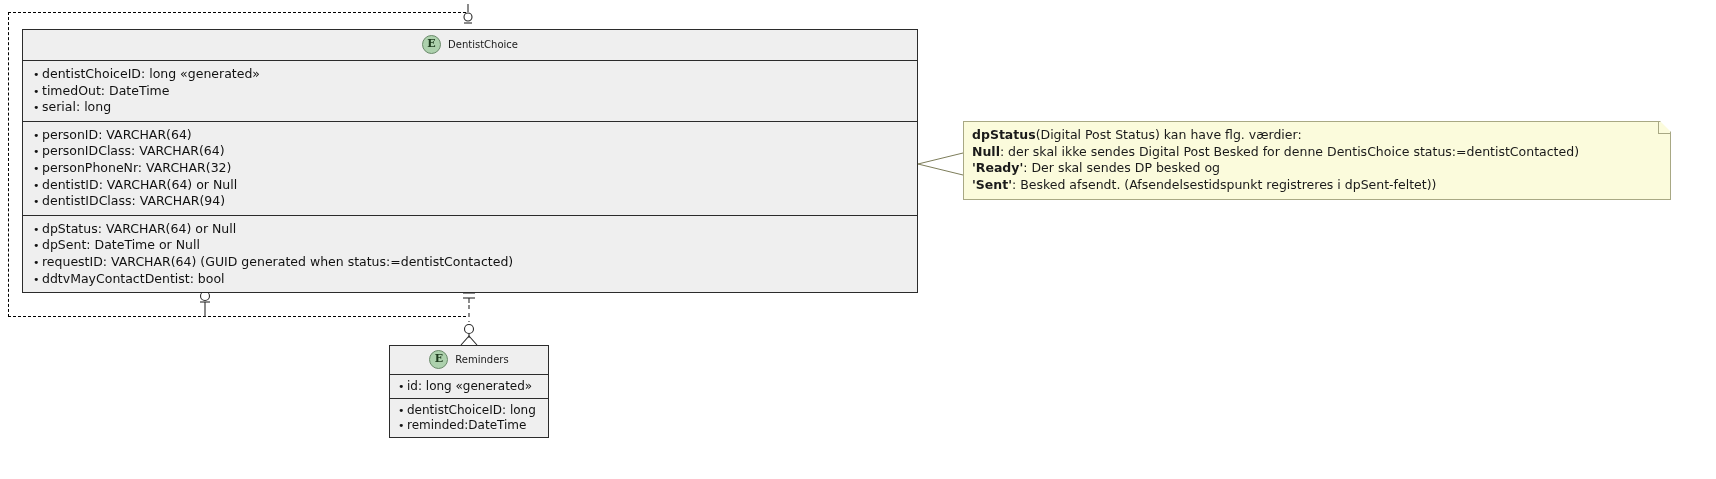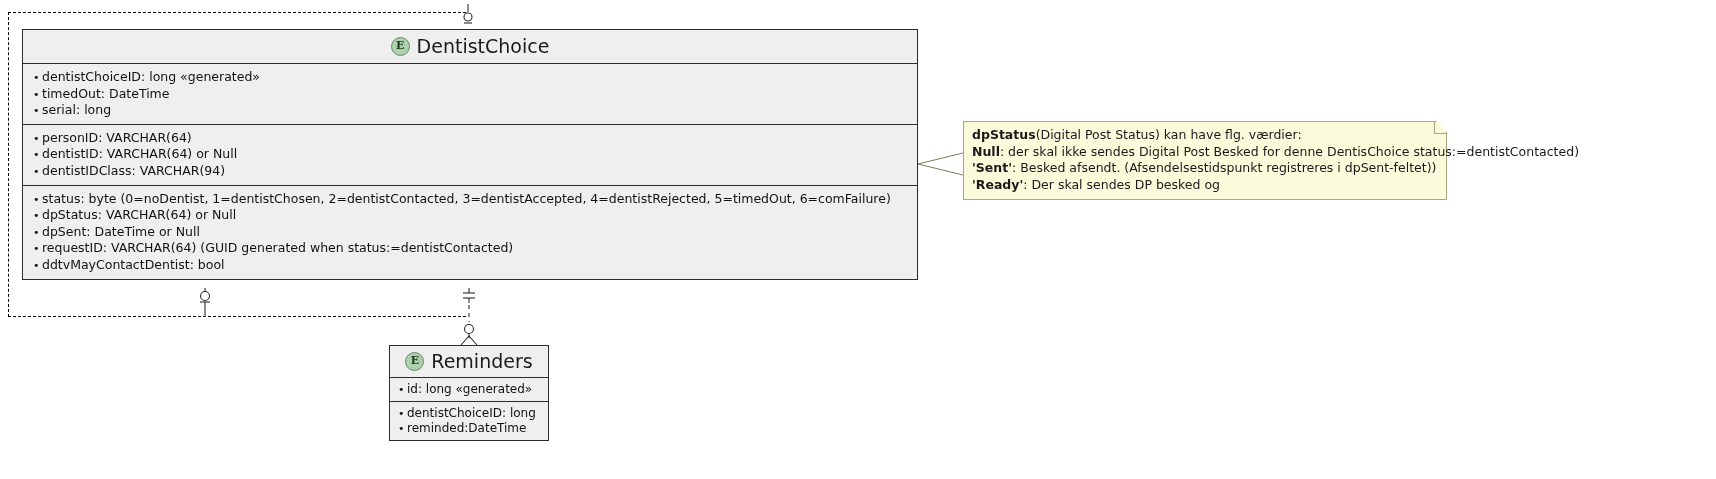--- a/index.html
+++ b/index.html
@@ -39,21 +39,21 @@
   .uml-header {
     display: flex;
     align-items: center;
     justify-content: center;
     gap: 7px;
     padding: 5px 8px 6px 8px;
     border-bottom: 1px solid #2b2b2b;
     background: #efefef;
   }
   .uml-title {
-    font-size: 19px;
+    font-size: 10px;
     color: #1a1a1a;
     white-space: nowrap;
   }
   .ecircle {
     width: 17px;
     height: 17px;
     border-radius: 50%;
     background: #add1ad;
     border: 1px solid #6a8a6a;
     color: #1d3a1d;
@@ -97,21 +97,21 @@
   }
   #reminders .uml-header { padding: 4px 8px 5px 8px; }
   #reminders .uml-compartment { padding: 4px 6px 4px 8px; }
   #reminders .attr { font-size: 12px; line-height: 15px; }
 
   
   #dp-status-note {
     position: absolute;
     left: 963px;
     top: 121px;
-    width: 484px;
+    width: 708px;
     background: #fbfbdc;
     border: 1px solid #a8a884;
     box-sizing: border-box;
     padding: 5px 8px 6px 8px;
     line-height: 16.5px;
     font-size: 12.5px;
     color: #1a1a1a;
   }
   #dp-status-note .note-line { white-space: nowrap; }
   .note-fold {
@@ -191,26 +191,27 @@
   </div>
 
   <div class="uml-compartment">
     <div class="attr"><span class="bullet">•</span><span>dentistChoiceID: long «generated»</span></div>
     <div class="attr"><span class="bullet">•</span><span>timedOut: DateTime</span></div>
     <div class="attr"><span class="bullet">•</span><span>serial: long</span></div>
   </div>
 
   <div class="uml-compartment">
     <div class="attr"><span class="bullet">•</span><span>personID: VARCHAR(64)</span></div>
+    <div class="attr"><span class="bullet">•</span><span>personIDClass: VARCHAR(64)</span></div>
+    <div class="attr"><span class="bullet">•</span><span>personPhoneNr: VARCHAR(32)</span></div>
     <div class="attr"><span class="bullet">•</span><span>dentistID: VARCHAR(64) or Null</span></div>
     <div class="attr"><span class="bullet">•</span><span>dentistIDClass: VARCHAR(94)</span></div>
   </div>
 
   <div class="uml-compartment">
-    <div class="attr"><span class="bullet">•</span><span>status: byte (0=noDentist, 1=dentistChosen, 2=dentistContacted, 3=dentistAccepted, 4=dentistRejected, 5=timedOut, 6=comFailure)</span></div>
     <div class="attr"><span class="bullet">•</span><span>dpStatus: VARCHAR(64) or Null</span></div>
     <div class="attr"><span class="bullet">•</span><span>dpSent: DateTime or Null</span></div>
     <div class="attr"><span class="bullet">•</span><span>requestID: VARCHAR(64) (GUID generated when status:=dentistContacted)</span></div>
     <div class="attr"><span class="bullet">•</span><span>ddtvMayContactDentist: bool</span></div>
   </div>
 </div>
 
 <div class="uml-class" id="reminders">
   <div class="uml-header">
     <span class="ecircle">E</span>
@@ -223,15 +224,15 @@
     <div class="attr"><span class="bullet">•</span><span>dentistChoiceID: long</span></div>
     <div class="attr"><span class="bullet">•</span><span>reminded:DateTime</span></div>
   </div>
 </div>
 
 <div id="dp-status-note">
   <span class="note-fold"></span>
   <span class="note-fold-edge"></span>
   <div class="note-line"><b>dpStatus</b><span>(Digital Post Status) kan have flg. værdier:</span></div>
   <div class="note-line"><b>Null</b><span>: der skal ikke sendes Digital Post Besked for denne DentisChoice status:=dentistContacted)</span></div>
+  <div class="note-line"><b>'Ready'</b><span>: Der skal sendes DP besked og</span></div>
   <div class="note-line"><b>'Sent'</b><span>: Besked afsendt. (Afsendelsestidspunkt registreres i dpSent-feltet))</span></div>
-  <div class="note-line"><b>'Ready'</b><span>: Der skal sendes DP besked og</span></div>
 </div>
 
 </body></html>

